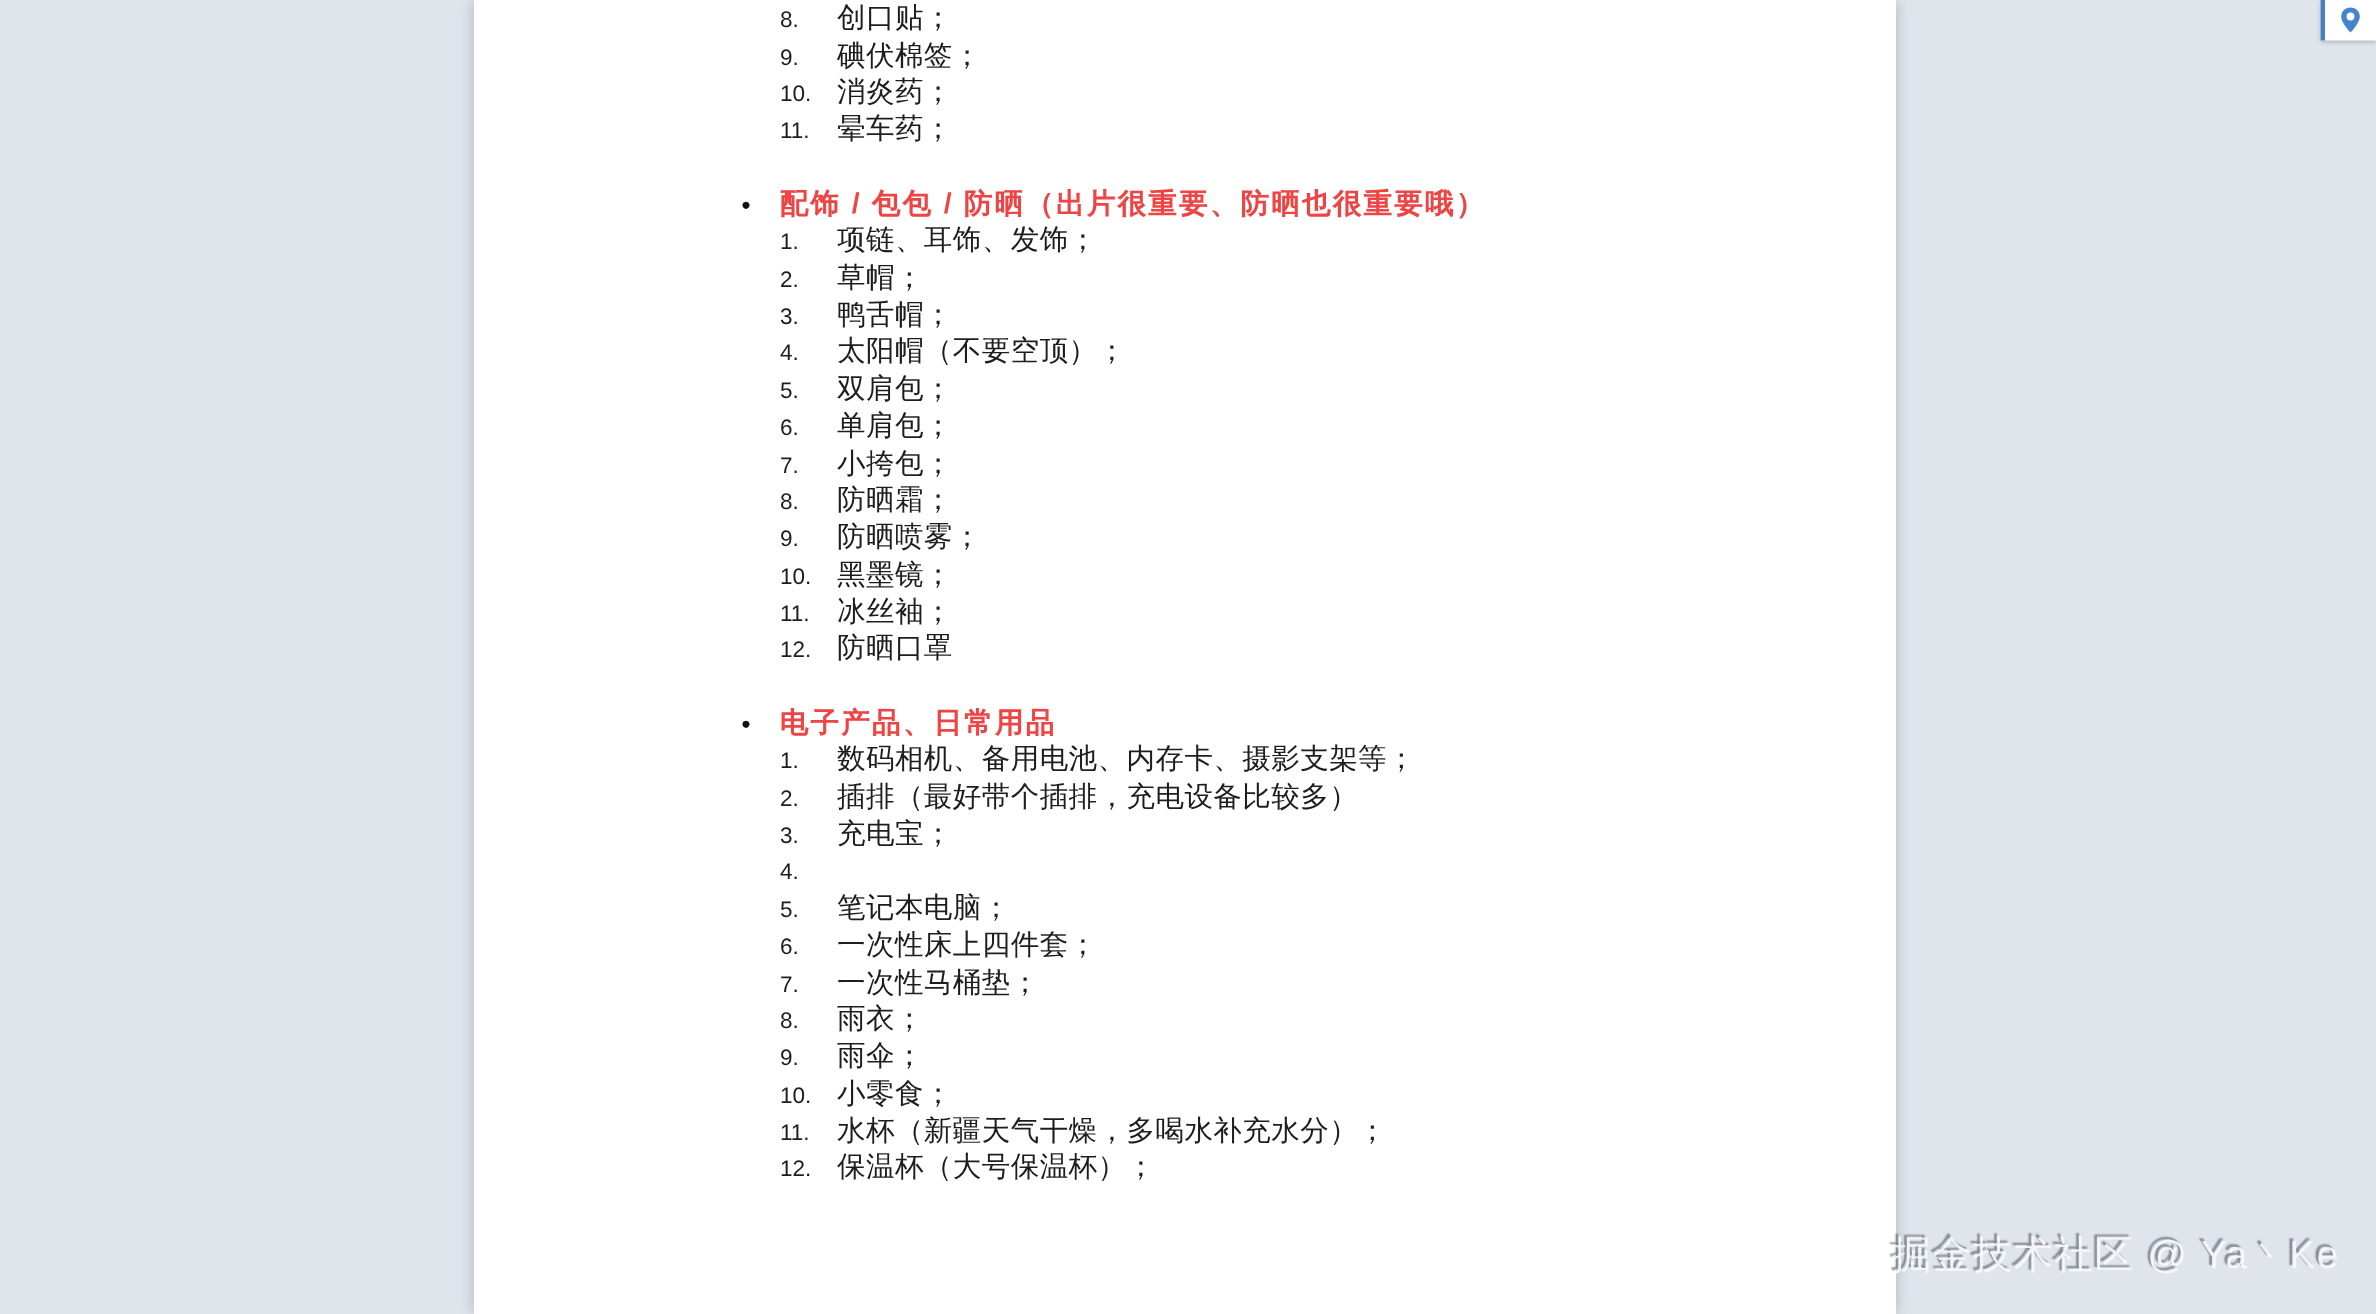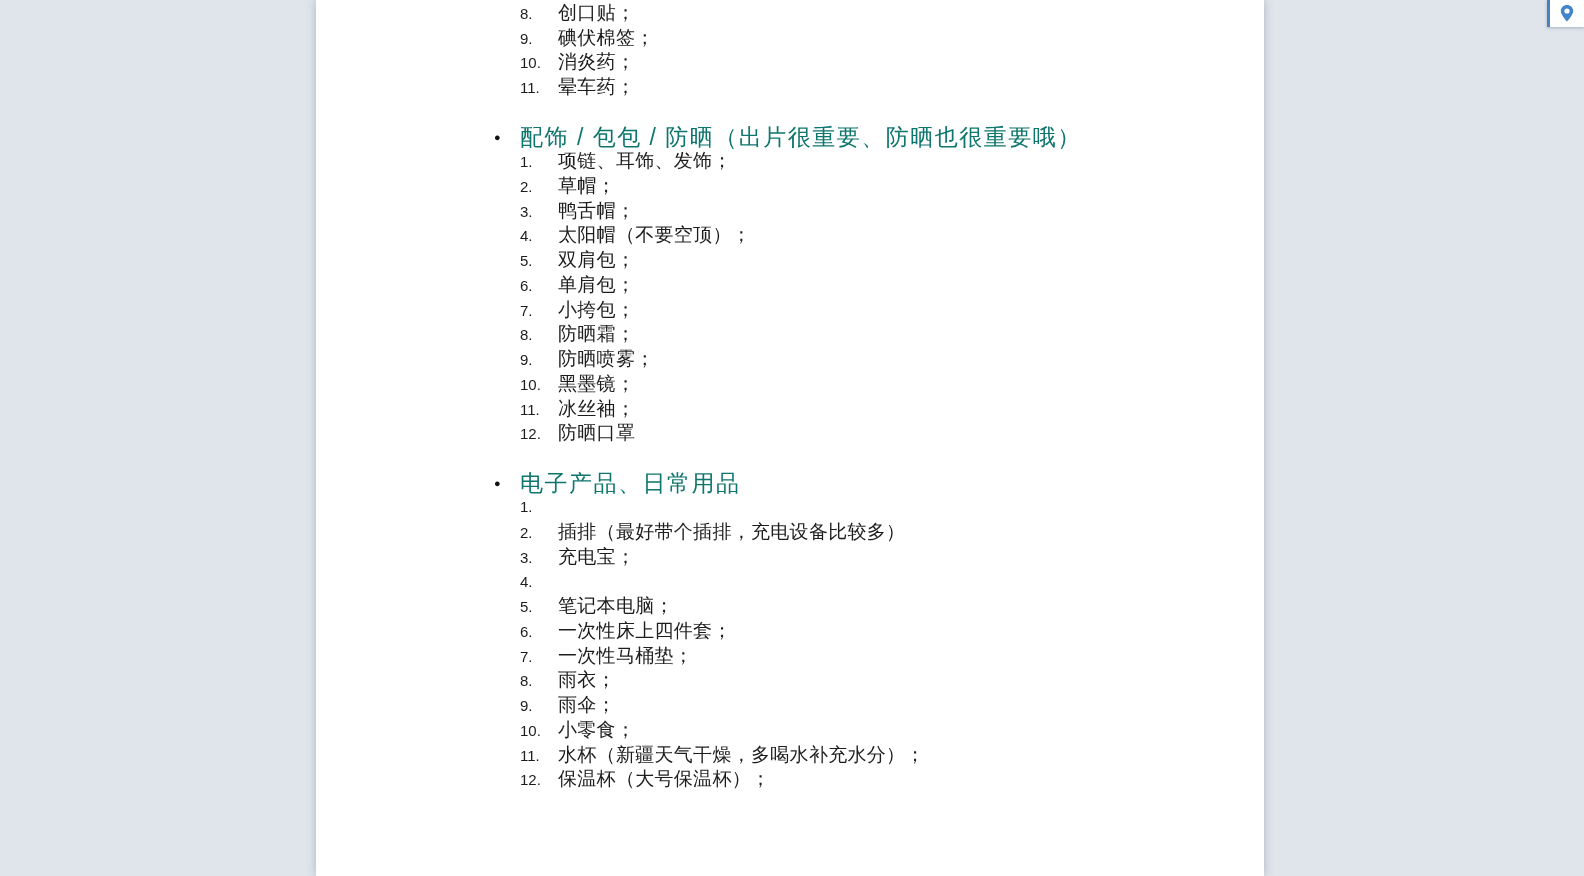--- a/index.html
+++ b/index.html
@@ -63,24 +63,24 @@
     padding-left: 178px;
     white-space: nowrap;
   }
   .bullet {
     flex: none;
     width: 26px;
     font-size: 11px;
     color: #111;
   }
   .section-title {
-    font-size: 23px;
-    font-weight: 400;
+    font-size: 19px;
+    font-weight: 700;
     letter-spacing: 1.5px;
-    color: #0f766e;
+    color: #ef4444;
   }
   .watermark {
     position: absolute;
     top: 819px;
     right: 24px;
     font-size: 26px;
     letter-spacing: 1px;
     color: rgba(248, 249, 251, 0.92);
     text-shadow: -2px -2px 1px rgba(75, 82, 94, 0.6);
     white-space: nowrap;
@@ -184,20 +184,21 @@
               <span class="txt">防晒口罩</span>
             </div>
           </div>
           <div class="section">
             <div class="header-row">
               <span class="bullet">●</span>
               <span class="section-title">电子产品、日常用品</span>
             </div>
             <div class="row">
               <span class="num">1.</span>
+              <span class="txt">数码相机、备用电池、内存卡、摄影支架等；</span>
             </div>
             <div class="row">
               <span class="num">2.</span>
               <span class="txt">插排（最好带个插排，充电设备比较多）</span>
             </div>
             <div class="row">
               <span class="num">3.</span>
               <span class="txt">充电宝；</span>
             </div>
             <div class="row">
@@ -233,20 +234,21 @@
             </div>
             <div class="row">
               <span class="num">12.</span>
               <span class="txt">保温杯（大号保温杯）；</span>
             </div>
           </div>
         </div>
     </div>
   </div>
 
+  <div class="watermark">掘金技术社区 @ Ya丶Ke</div>
 
   <div class="pin-button">
     <span>
       <svg width="16" height="19" viewBox="0 0 16 19">
         <path d="M8 1 C4.4 1 1.8 3.7 1.8 7.1 C1.8 11.2 8 17.6 8 17.6 C8 17.6 14.2 11.2 14.2 7.1 C14.2 3.7 11.6 1 8 1 Z" fill="#4285cb"></path>
         <circle cx="8" cy="7" r="2.6" fill="#ffffff"></circle>
       </svg>
     </span>
   </div>
 

